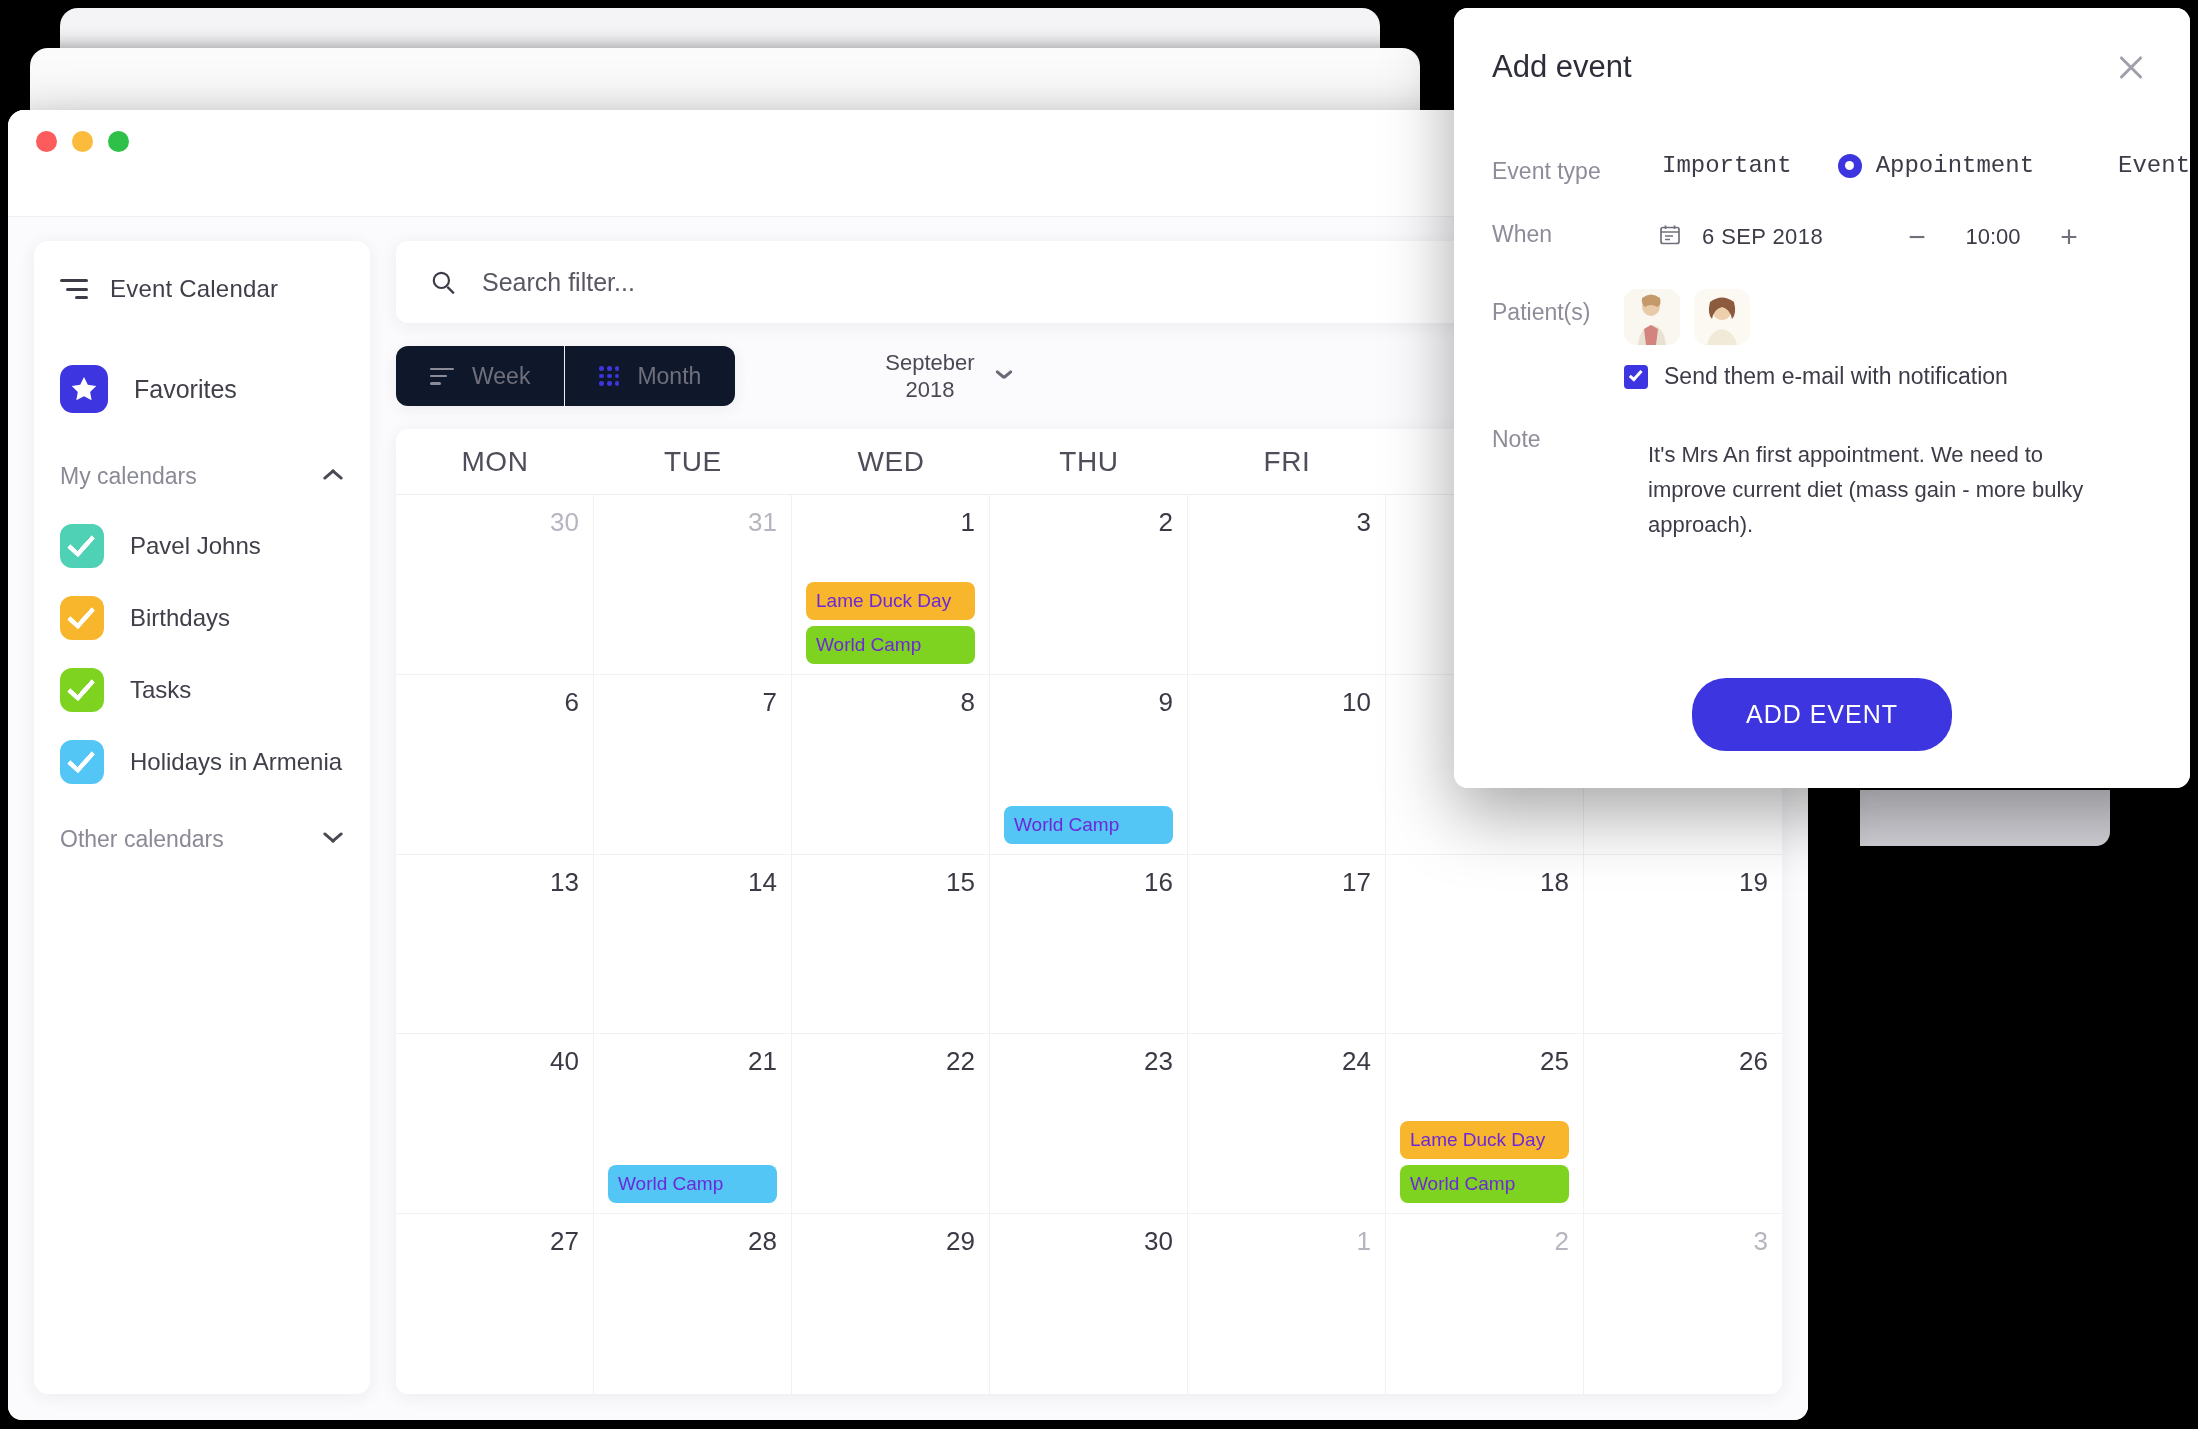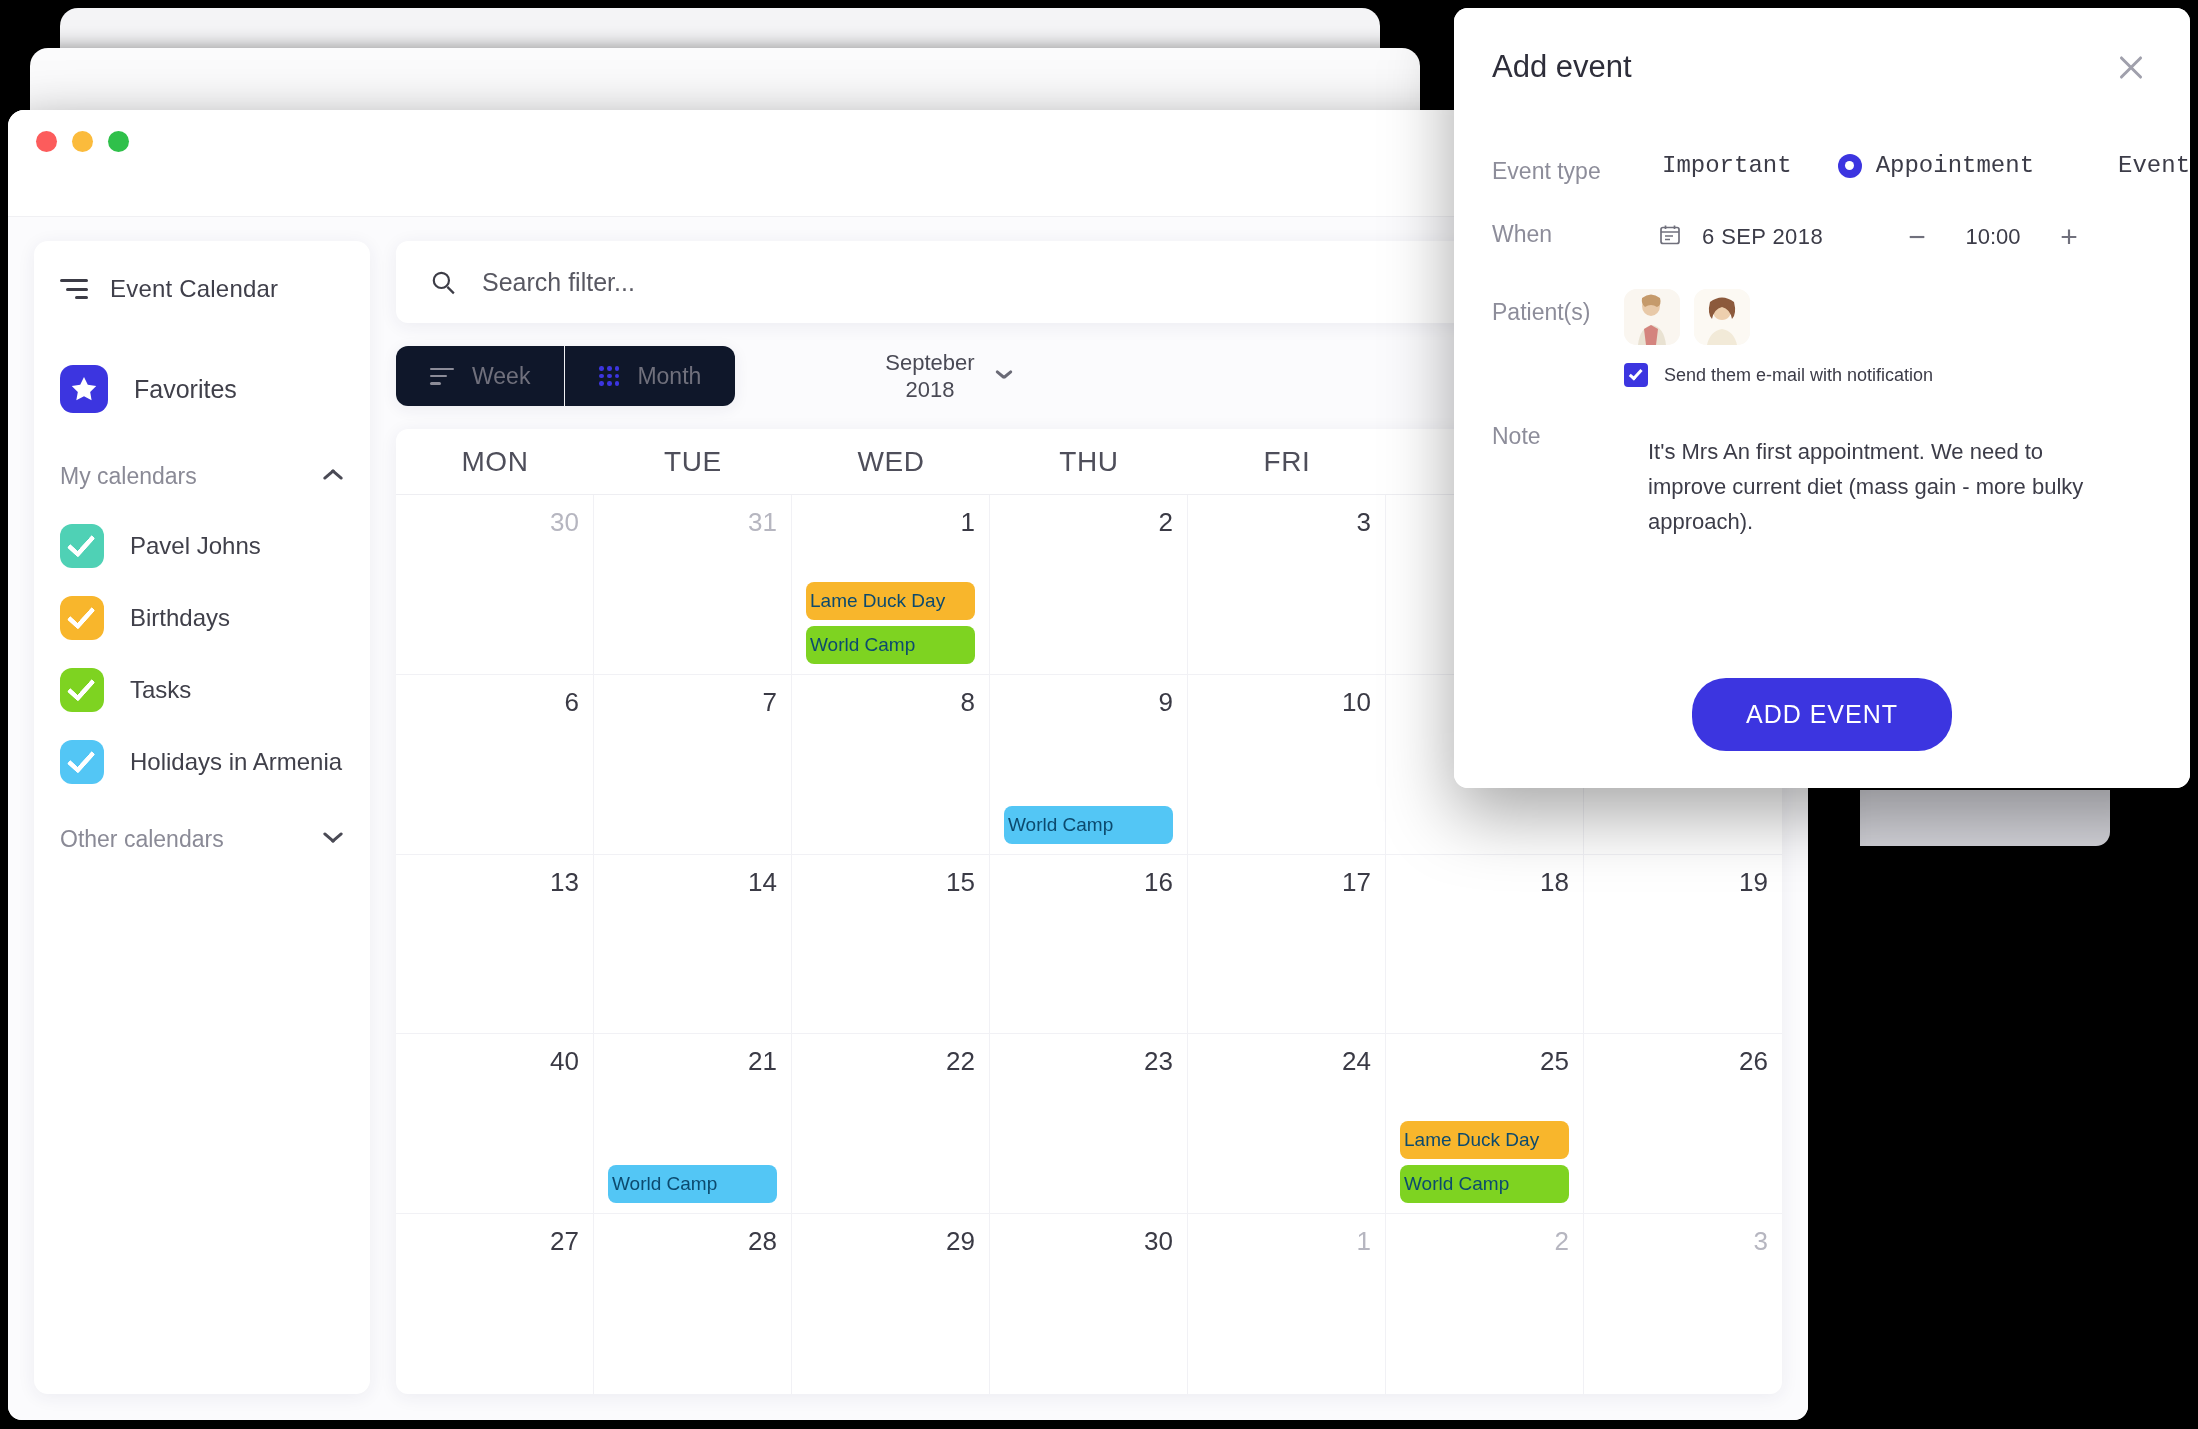--- a/index.html
+++ b/index.html
@@ -111,21 +111,21 @@
   .calendar { flex: 1; background: #fff; border-radius: 12px; box-shadow: 0 3px 18px rgba(40,40,80,.07); display: flex; flex-direction: column; overflow: hidden; }
   .cal-head { display: grid; grid-template-columns: repeat(7,1fr); height: 66px; align-items: center; border-bottom: 1px solid #eeeef2; }
   .cal-head div { text-align: center; font-size: 28px; color: #4e4e5a; letter-spacing: .6px; }
   .cal-grid { flex: 1; display: grid; grid-template-columns: repeat(7,1fr); grid-template-rows: repeat(5,1fr); }
   .cell { border-right: 1px solid #f1f1f5; border-bottom: 1px solid #f1f1f5; padding: 12px 14px 10px 14px; display: flex; flex-direction: column; position: relative; }
   .cell:nth-child(7n) { border-right: none; }
   .cal-grid > .cell:nth-last-child(-n+7) { border-bottom: none; }
   .daynum { text-align: right; font-size: 26px; color: #3a3a45; margin-bottom: 8px; }
   .daynum.muted { color: #b6b6c0; }
   .events { margin-top: auto; display: flex; flex-direction: column; gap: 6px; }
-  .chip { color: #0c4a6e; font-size: 19px; padding: 8px 4px; border-radius: 8px; white-space: nowrap; overflow: hidden; text-overflow: ellipsis; }
+  .chip { color: #6d28d9; font-size: 19px; padding: 8px 10px; border-radius: 8px; white-space: nowrap; overflow: hidden; text-overflow: ellipsis; }
 
   
   .modal {
     position: absolute; left: 1454px; top: 8px; width: 736px; height: 780px;
     background: #ffffff; border-radius: 14px; overflow: hidden;
     box-shadow: 0 26px 70px rgba(0,0,0,.35);
   }
   .modal-head { height: 118px; background: #fff; display: flex; align-items: center; justify-content: space-between; padding: 0 44px 0 38px; }
   .modal-title { font-size: 31px; color: #2e2e3a; }
   .close-x { width: 30px; height: 30px; position: relative; }
@@ -152,21 +152,21 @@
   .date-txt { font-size: 22px; color: #3c3c48; letter-spacing: .4px; }
   .pill.time { padding: 0 26px; gap: 30px; }
   .step { font-size: 30px; color: #70707c; line-height: 1; width: 24px; text-align: center; }
   .time-txt { font-size: 22px; color: #3c3c48; min-width: 68px; text-align: center; }
 
   .avatars { display: flex; gap: 14px; margin-bottom: 18px; }
   .avatar { width: 56px; height: 56px; border-radius: 13px; overflow: hidden; background: #faf7f2; }
   .chk-row { display: flex; align-items: center; gap: 16px; }
   .chkbox { width: 24px; height: 24px; border-radius: 4px; background: #3c35e0; display: flex; align-items: center; justify-content: center; flex: none; }
   .chkbox .tick { width: 13px; height: 7px; border-left: 3px solid #fff; border-bottom: 3px solid #fff; transform: rotate(-48deg) translate(1px,-2px); }
-  .chk-label { font-size: 18px; color: #3c3c48; }
+  .chk-label { font-size: 23px; color: #3c3c48; }
 
   .note-box { background: #fff; border-radius: 8px; padding: 22px 24px; min-height: 148px; }
   .note-txt { font-size: 22px; line-height: 1.58; color: #3c3c48; }
 
   .modal-foot { position: absolute; left: 0; right: 0; bottom: 0; height: 148px; background: #fff; display: flex; align-items: center; justify-content: center; }
   .add-btn { background: #3c35e0; color: #fff; font-size: 25px; letter-spacing: 1px; padding: 22px 54px; border-radius: 34px; border: none; font-family: inherit; }
 </style>
 </head>
 <body>
 

